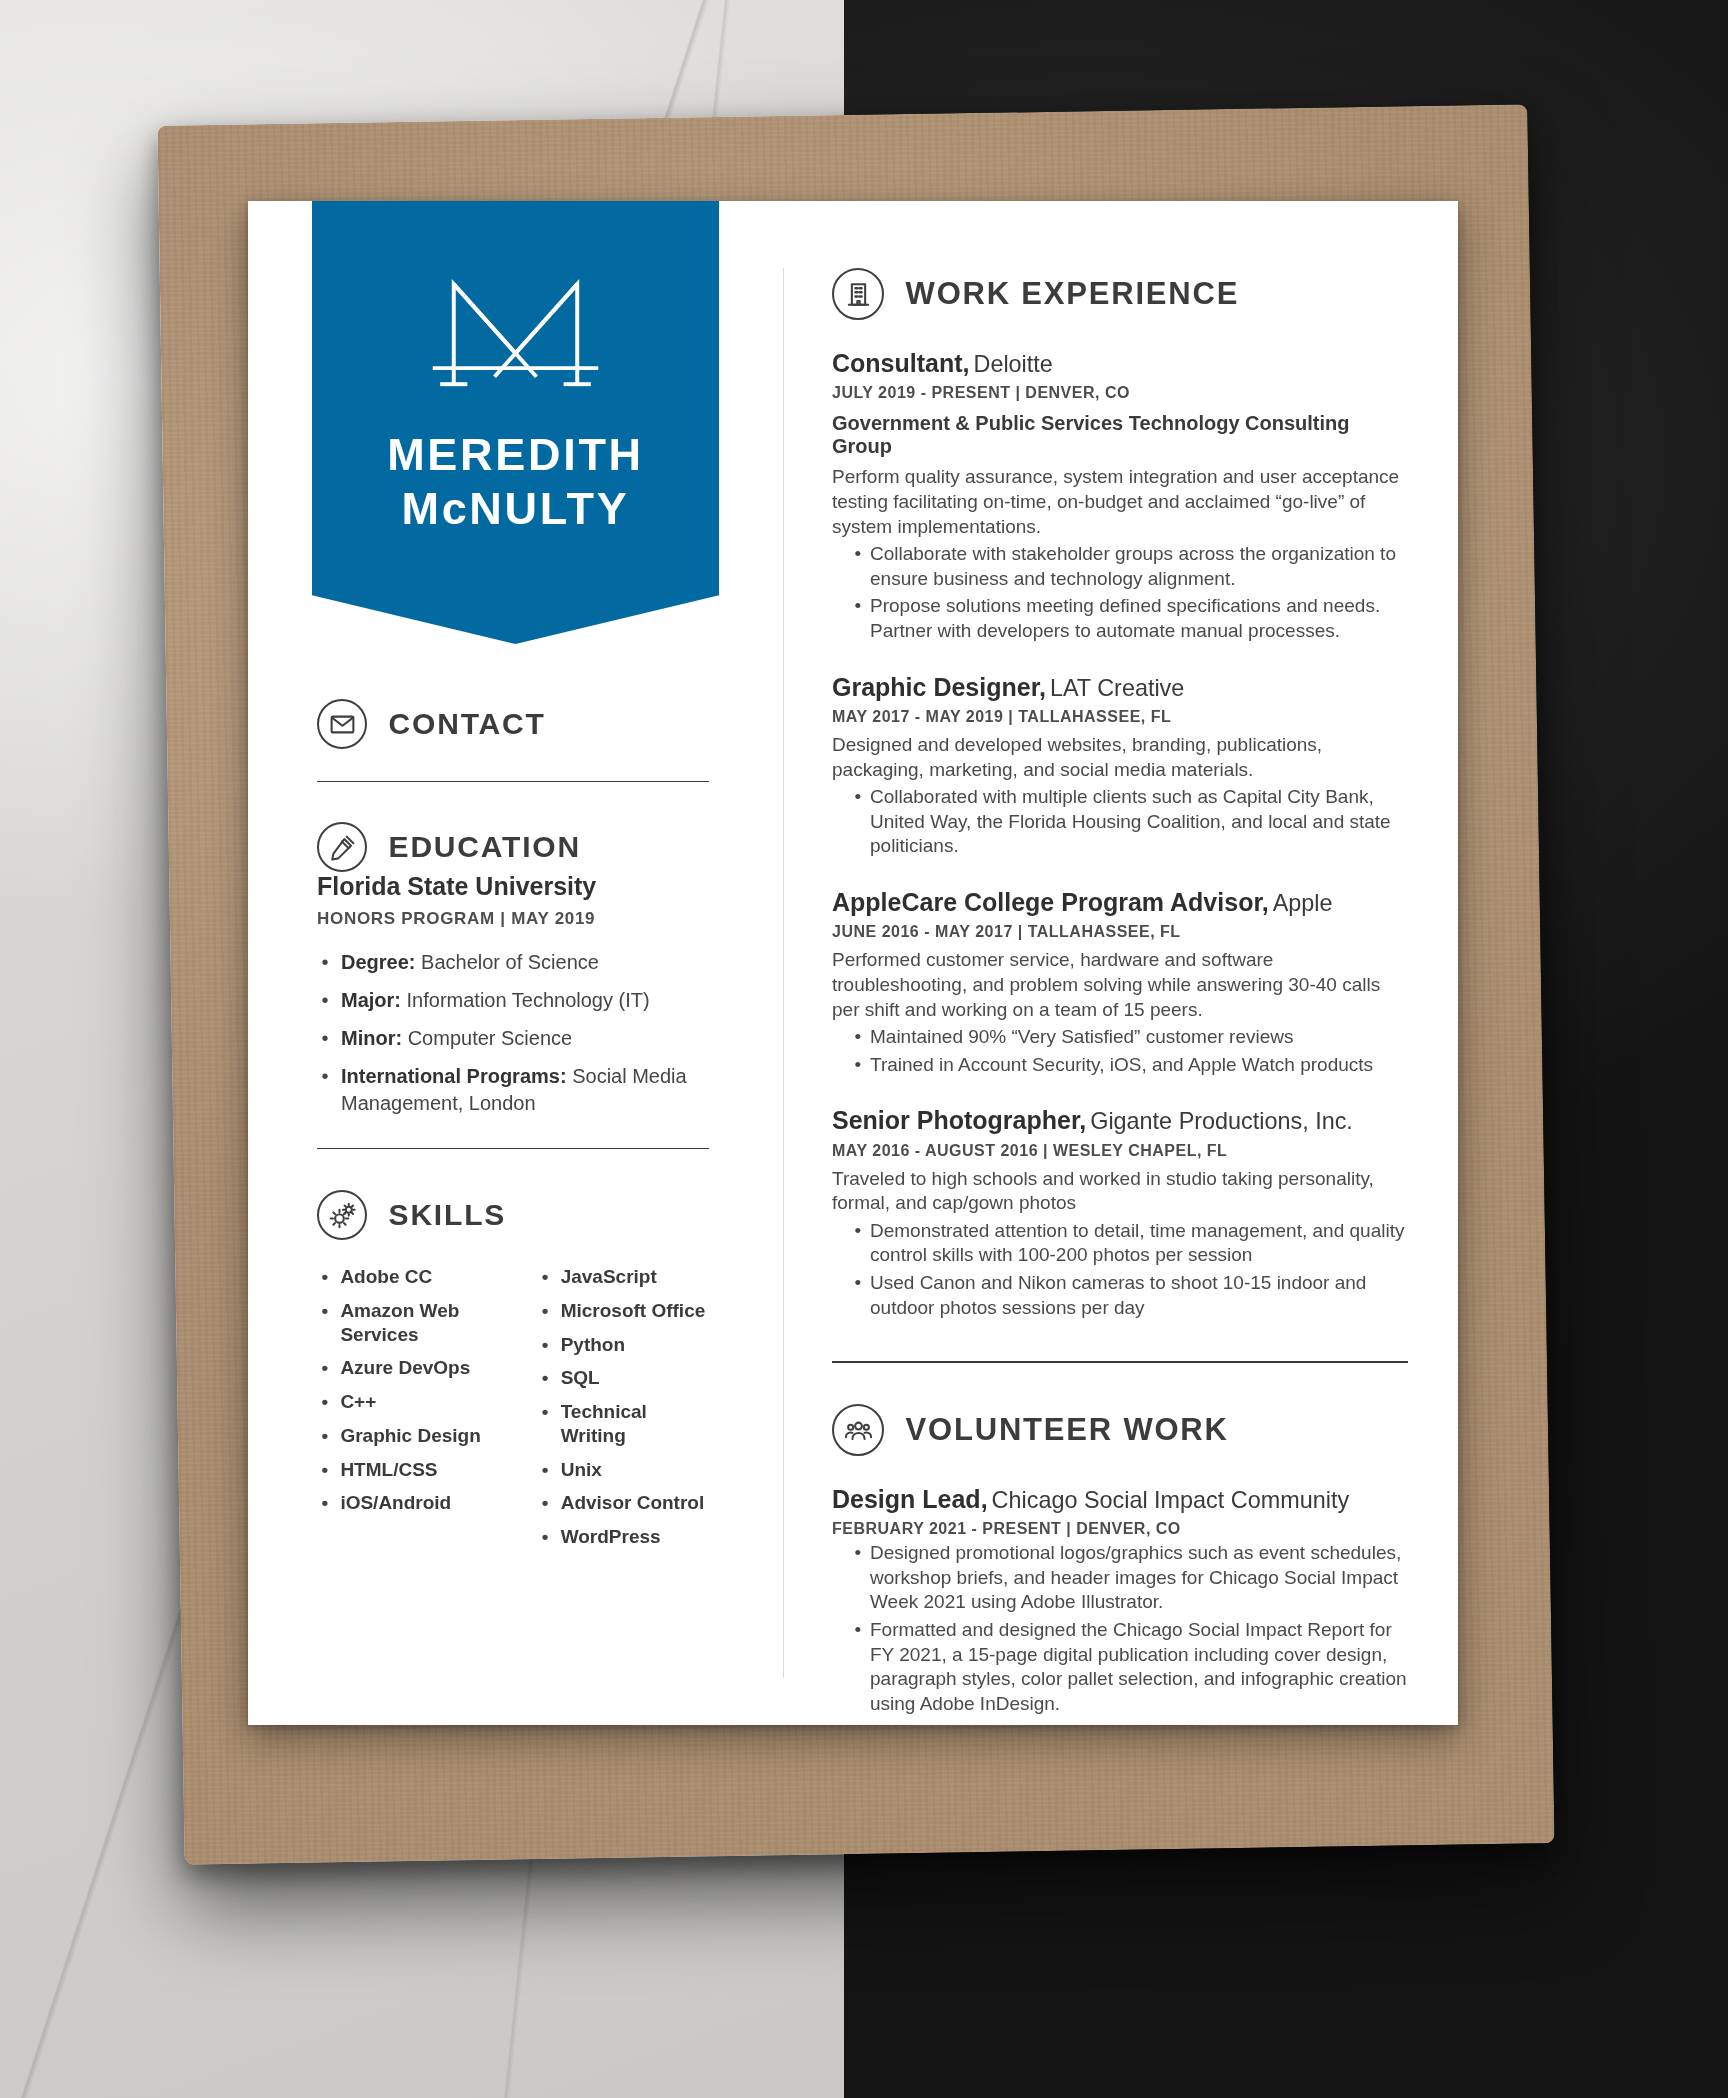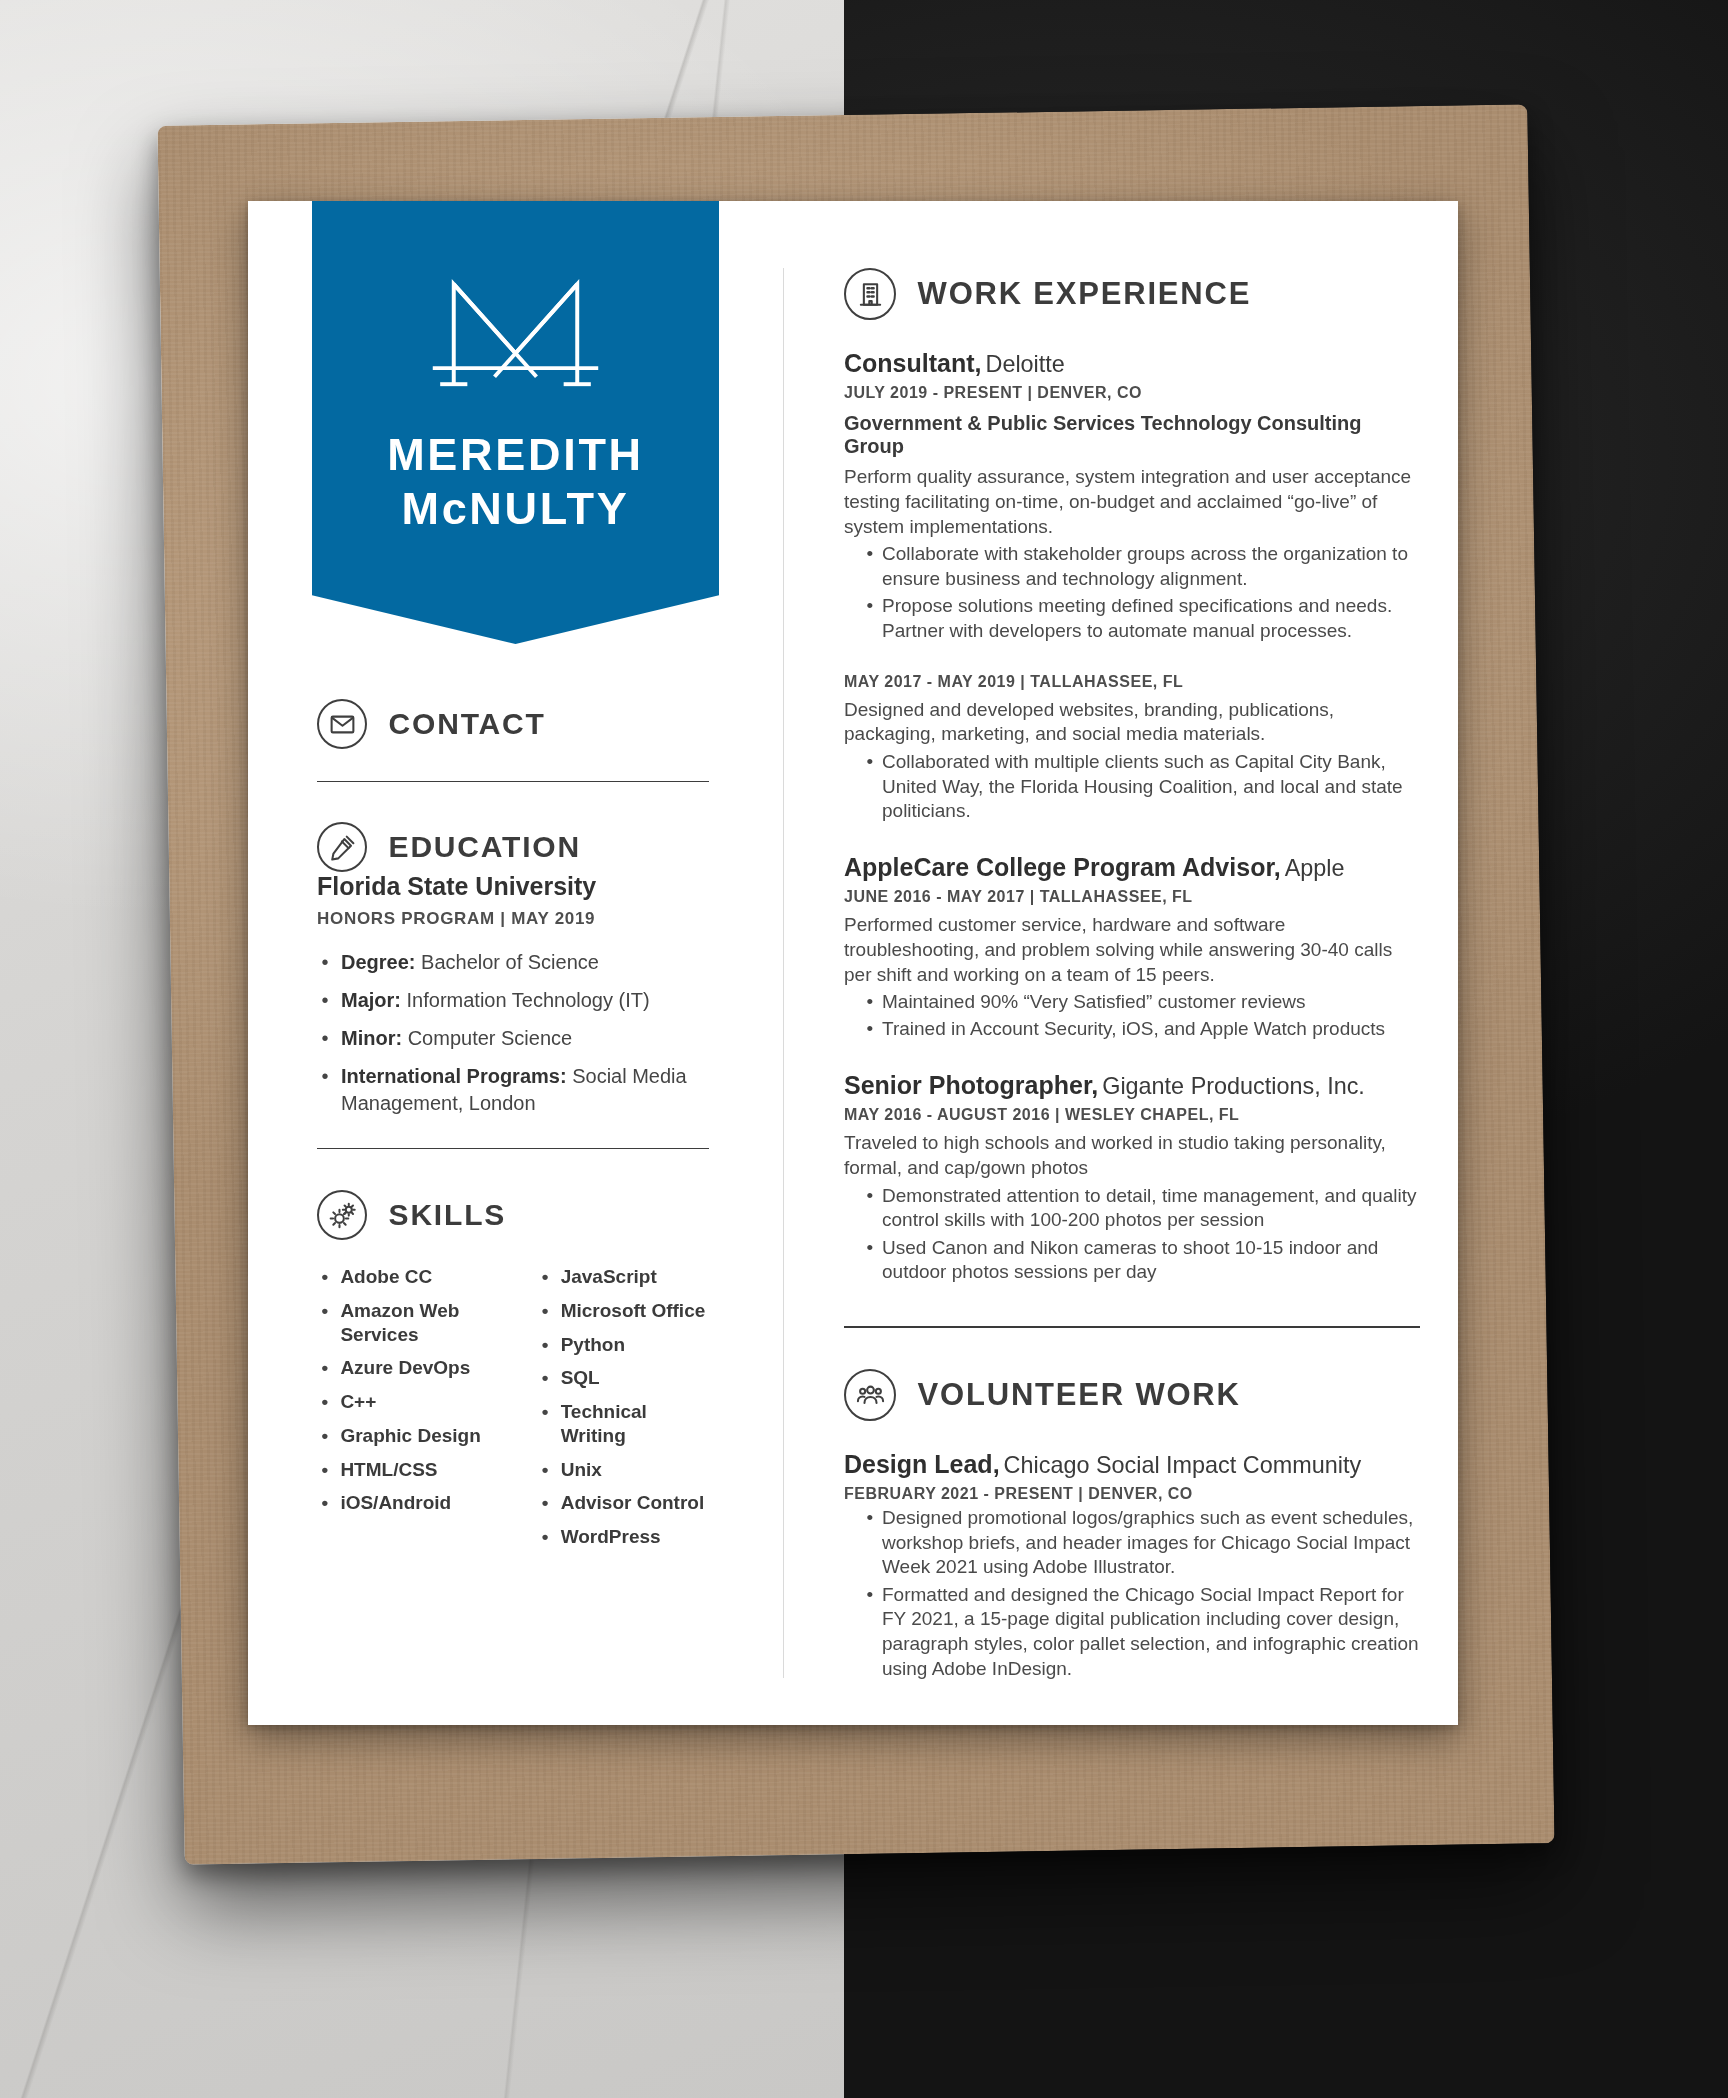--- a/index.html
+++ b/index.html
@@ -47,21 +47,21 @@
     display:flex; flex-direction:column; align-items:center;
     filter: drop-shadow(0 5.4px 9px rgba(0,0,0,.18));
   }
   .logo-svg { width:191px; height:142px; margin-top:56px; }
   .name-block { margin-top:29px; text-align:center; color:#ffffff;
     font-size:45px; font-weight:700; letter-spacing:2.7px; line-height:1.2; }
 
   
   .vrule { position:absolute; left:535px; top:67px; width:0.9px; height:1410px; background:#dadada; }
   .col-left  { position:absolute; left:69px;  top:12px;    width:392px; }
-  .col-right { position:absolute; left:596px; top:67px; width:576px; }
+  .col-right { position:absolute; left:584px; top:67px; width:576px; }
 
   
   .sec-head { display:flex; align-items:center; gap:21.6px; }
   .icon-circle {
     flex:0 0 auto; width:50px; height:50px; border:2.7px solid #3f3f3f; border-radius:50%;
     display:flex; align-items:center; justify-content:center;
   }
   .icon-circle svg { width:29px; height:29px; stroke:#3f3f3f; fill:none;
     stroke-width:1.7; stroke-linecap:round; stroke-linejoin:round; }
   .sec-title { font-size:30px; font-weight:700; letter-spacing:1.8px; color:#3c3c3c; }
@@ -232,20 +232,24 @@
         <div class="job-date">JULY 2019 - PRESENT | DENVER, CO</div>
         <div class="job-sub">Government &amp; Public Services Technology Consulting Group</div>
         <p class="job-body">Perform quality assurance, system integration and user acceptance testing facilitating on-time, on-budget and acclaimed “go-live” of system implementations.</p>
         <ul class="job-bullets">
           <li>Collaborate with stakeholder groups across the organization to ensure business and technology alignment.</li>
           <li>Propose solutions meeting defined specifications and needs. Partner with developers to automate manual processes.</li>
         </ul>
       </article>
 
       <article class="job">
+        <div class="job-title-line">
+          <span class="jt">Graphic Designer,</span>
+          <span class="jc">LAT Creative</span>
+        </div>
         <div class="job-date">MAY 2017 - MAY 2019 | TALLAHASSEE, FL</div>
         <p class="job-body">Designed and developed websites, branding, publications, packaging, marketing, and social media materials.</p>
         <ul class="job-bullets">
           <li>Collaborated with multiple clients such as Capital City Bank, United Way, the Florida Housing Coalition, and local and state politicians.</li>
         </ul>
       </article>
 
       <article class="job">
         <div class="job-title-line">
           <span class="jt">AppleCare College Program Advisor,</span>

